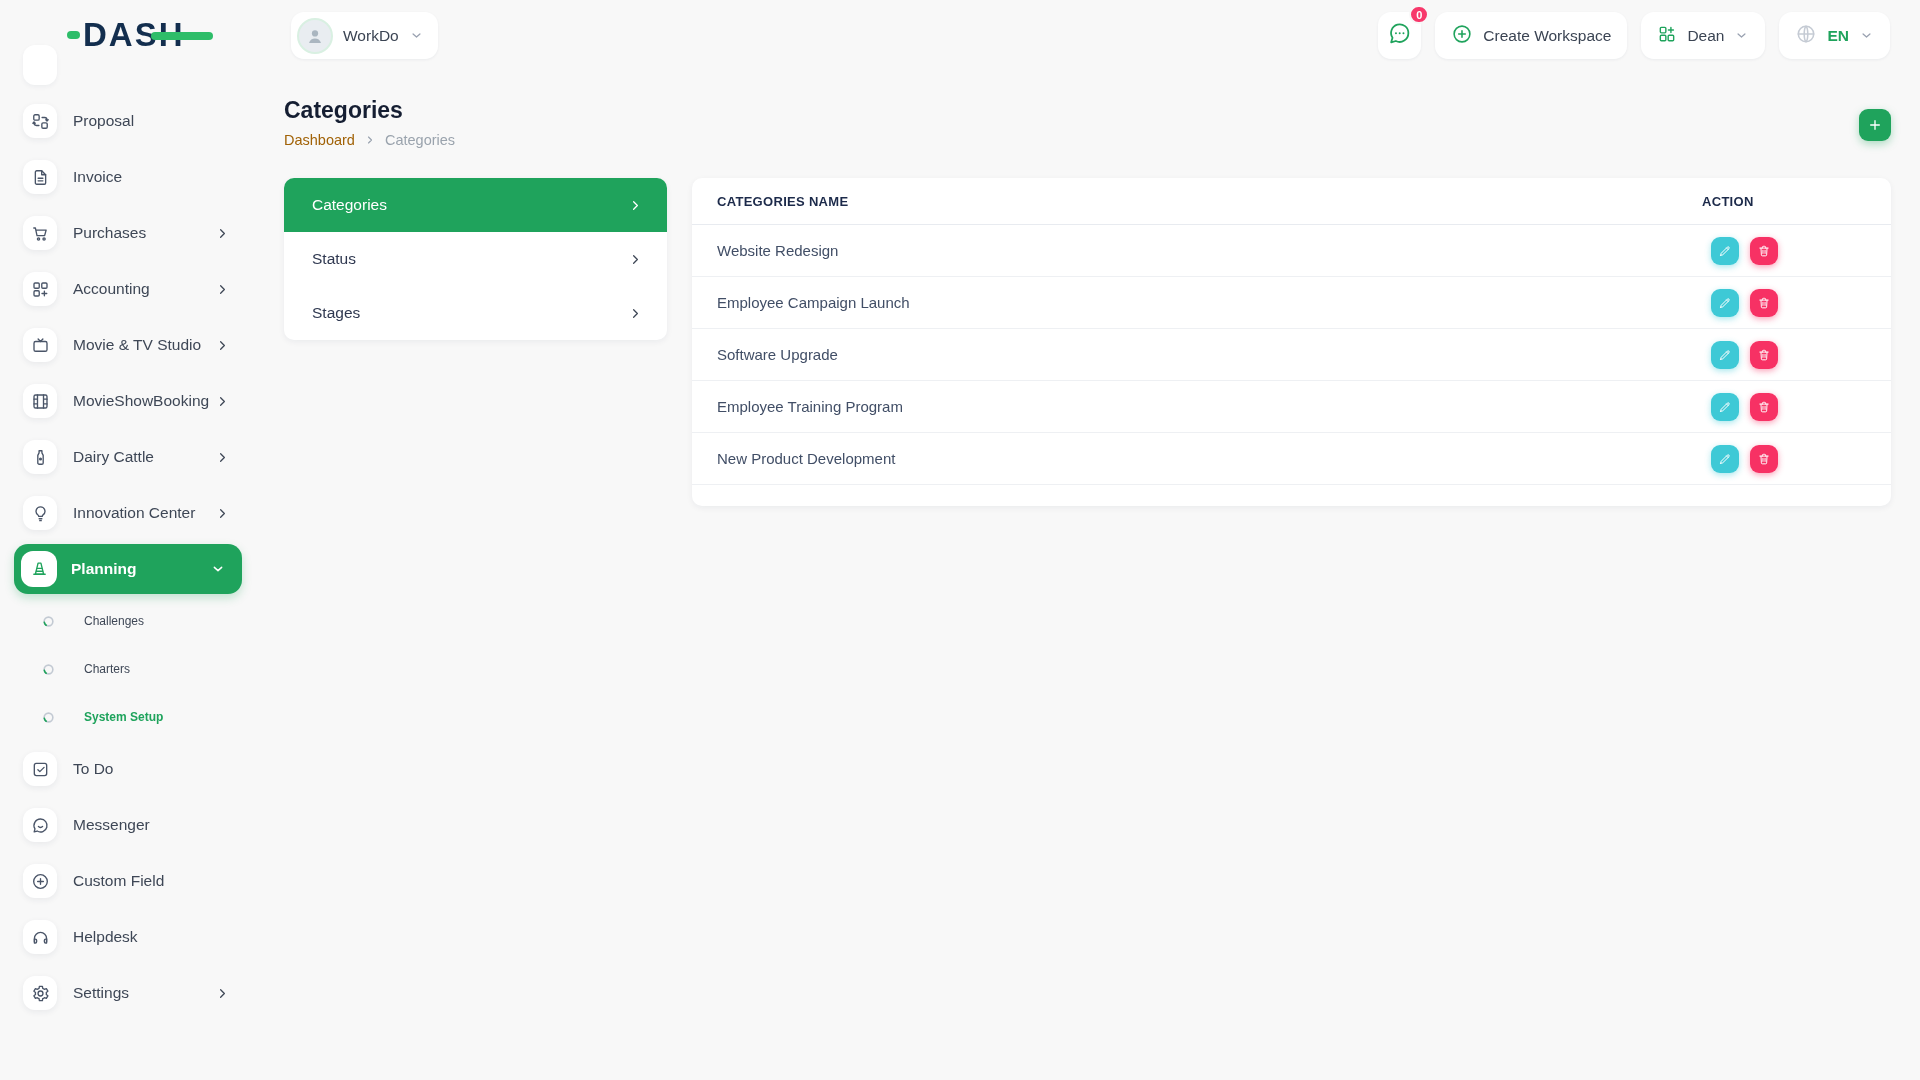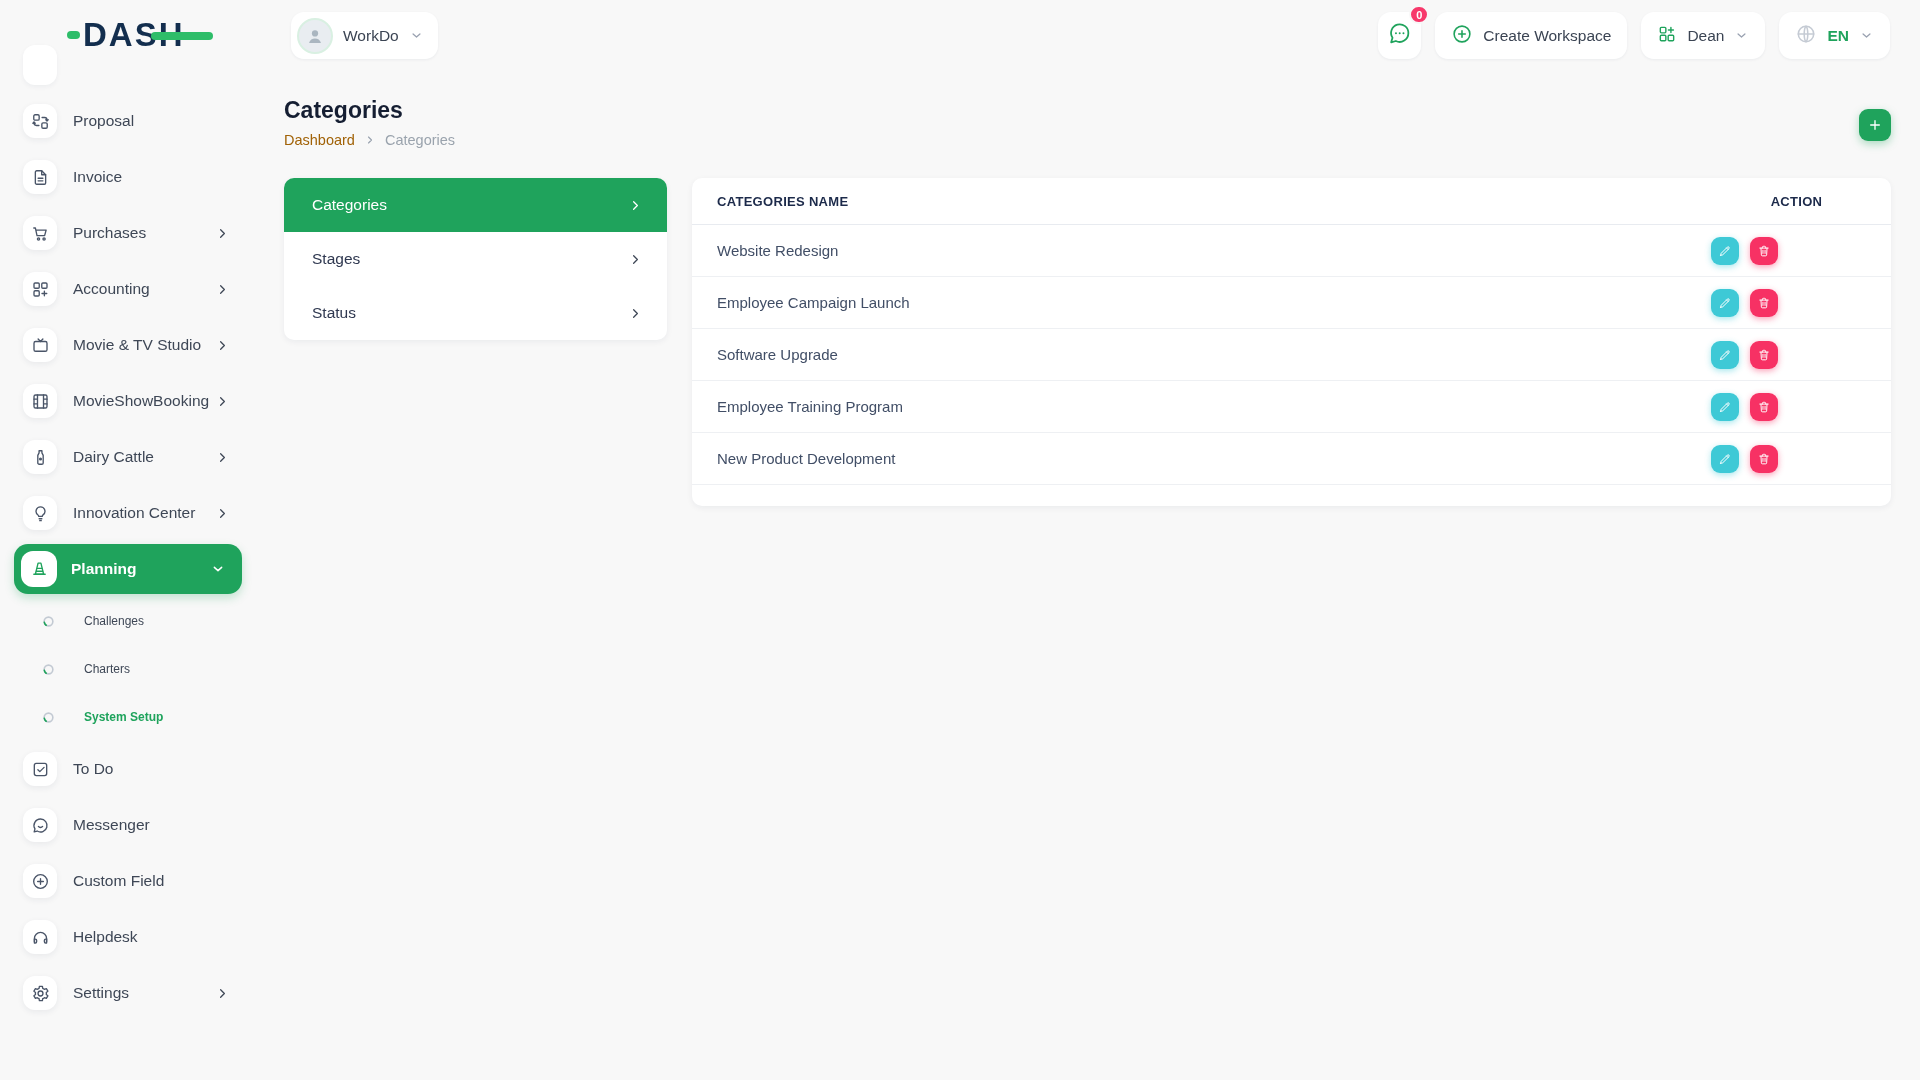--- a/index.html
+++ b/index.html
@@ -83,21 +83,21 @@
   .tab-chev { margin-left:auto; display:flex; color:#3e4756; }
   .tab-item.active { background:#1fa35c; color:#fff; }
   .tab-item.active .tab-chev { color:#fff; }
   .table-card {
     position:absolute; left:408px; right:0; top:0; background:#fff; border-radius:10px;
     box-shadow:0 2px 6px rgba(25,39,70,.06); overflow:hidden;
   }
   .t-head { display:flex; align-items:center; height:47px; border-bottom:1px solid #e8ebf0;
     font-size:13px; font-weight:700; color:#1c2a4a; letter-spacing:.3px; }
   .t-col-name { flex:1; padding-left:25px; }
-  .t-col-action { flex:0 0 189px;text-align:center; }
+  .t-col-action { flex:0 0 189px; }
   .t-row { display:flex; align-items:center; height:52px; border-bottom:1px solid #eef0f3;
     font-size:15px; color:#414e66; }
   .t-row .name { flex:1; padding-left:25px; }
   .t-row .actions { flex:0 0 189px; display:flex; gap:11px; padding-left:9px; }
   .act-btn { width:28px; height:28px; border-radius:9px; border:none; color:#fff;
     display:flex; align-items:center; justify-content:center; cursor:pointer; }
   .act-edit { background:#3ec9d6; box-shadow:0 2px 6px rgba(62,201,214,.45); }
   .act-del  { background:#f73164; box-shadow:0 2px 6px rgba(247,49,100,.45); }
   .t-footer { height:21px; }
 </style>
@@ -403,35 +403,35 @@
       <div class="tabs-card" id="tabs-card">
           <div class="tab-item active">
             <span>Categories</span>
             <span class="tab-chev">
               <svg width="15" height="15" viewBox="0 0 24 24" fill="none" stroke="currentColor" stroke-width="2" stroke-linecap="round" stroke-linejoin="round">
                 <path d="M9 6l6 6-6 6"></path>
               </svg>
             </span>
           </div>
           <div class="tab-item">
+            <span>Status</span>
+            <span class="tab-chev">
+              <svg width="15" height="15" viewBox="0 0 24 24" fill="none" stroke="currentColor" stroke-width="2" stroke-linecap="round" stroke-linejoin="round">
+                <path d="M9 6l6 6-6 6"></path>
+              </svg>
+            </span>
+          </div>
+          <div class="tab-item">
             <span>Stages</span>
             <span class="tab-chev">
               <svg width="15" height="15" viewBox="0 0 24 24" fill="none" stroke="currentColor" stroke-width="2" stroke-linecap="round" stroke-linejoin="round">
                 <path d="M9 6l6 6-6 6"></path>
               </svg>
             </span>
           </div>
-          <div class="tab-item">
-            <span>Status</span>
-            <span class="tab-chev">
-              <svg width="15" height="15" viewBox="0 0 24 24" fill="none" stroke="currentColor" stroke-width="2" stroke-linecap="round" stroke-linejoin="round">
-                <path d="M9 6l6 6-6 6"></path>
-              </svg>
-            </span>
-          </div>
         </div>
 
       <div class="table-card">
         <div class="t-head">
           <div class="t-col-name">CATEGORIES NAME</div>
           <div class="t-col-action">ACTION</div>
         </div>
         <div id="t-rows">
             <div class="t-row">
               <div class="name">Website Redesign</div>

